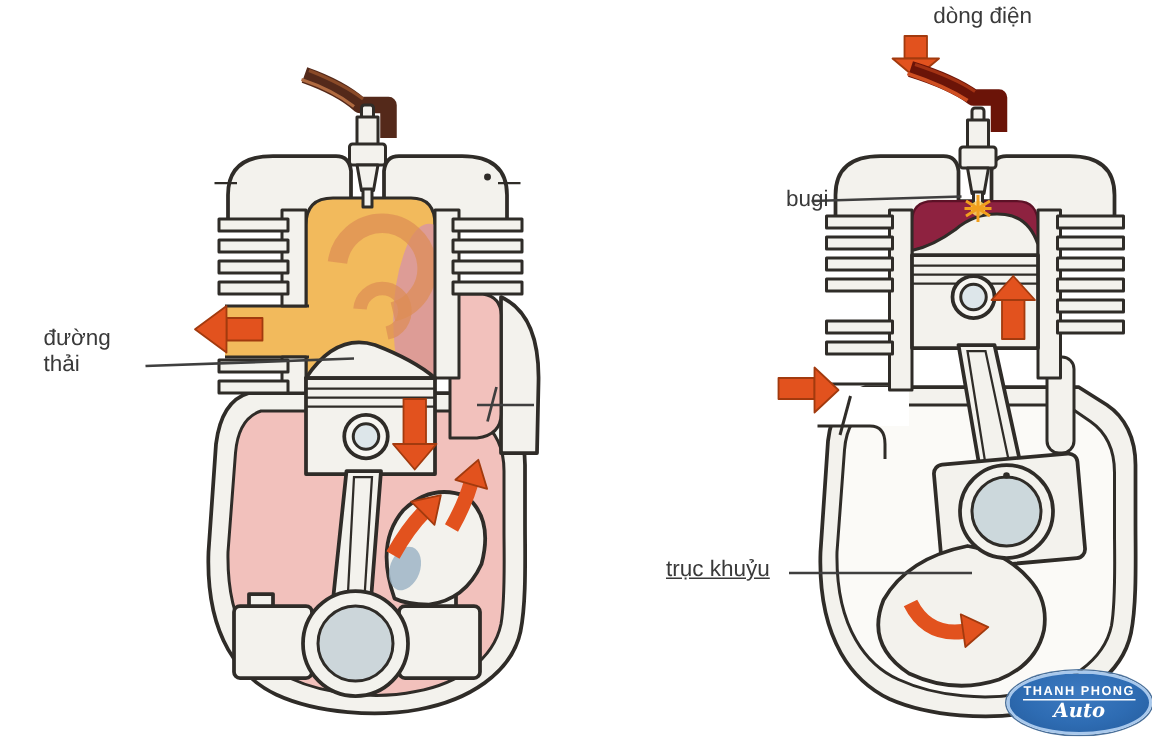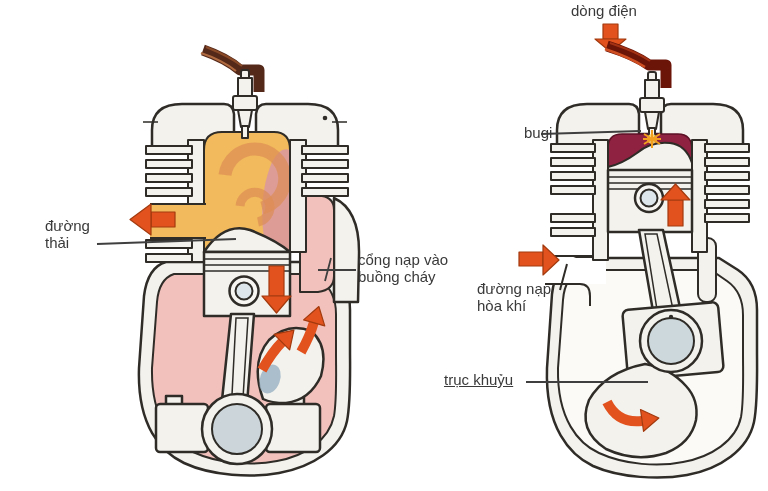--- a/index.html
+++ b/index.html
@@ -8,21 +8,21 @@
   #stage svg{position:absolute;left:0;top:0;}
   .metal{fill:#f3f2ed;stroke:#2f2c28;stroke-width:2.5;stroke-linejoin:round;}
   .metal2{fill:#f3f2ed;stroke:#2f2c28;stroke-width:2;stroke-linejoin:round;}
   .pinkp{fill:#f2c1bc;stroke:#2f2c28;stroke-width:2;stroke-linejoin:round;}
   .ln{stroke:#2f2c28;stroke-width:2;fill:none;}
   .thin{stroke:#2f2c28;stroke-width:1.5;fill:none;}
   .arrow{fill:#e2521e;stroke:#a23a0e;stroke-width:1.2;stroke-linejoin:round;}
   .arrowline{stroke:#e2521e;stroke-width:10;fill:none;}
   .leader{stroke:#3f3f3f;stroke-width:1.8;fill:none;}
   .lbl{position:absolute;font-size:15px;line-height:1.15;color:#3a3a3a;white-space:pre-line;}
-  .lbl-center{text-align:left;}
+  .lbl-center{text-align:right;margin-left:37px;}
   #logo{position:absolute;left:671px;top:447px;width:97px;height:43px;border-radius:50%;
         background:radial-gradient(ellipse at 50% 35%, #3d7ac0 0%, #2e6cb3 55%, #255c9c 100%);
         border:2px solid #a8c8ec;box-sizing:border-box;box-shadow:0 0 0 1px #4a709a;
         display:flex;flex-direction:column;align-items:center;justify-content:center;}
   #logo .brand{font-size:8.5px;font-weight:bold;color:#fff;letter-spacing:1px;
         border-bottom:1.5px solid #fff;padding-bottom:1px;}
   #logo .sub{font-family:"DejaVu Serif",serif;font-style:italic;font-weight:bold;
         font-size:13px;color:#fff;margin-top:0px;}
 </style>
 </head>
@@ -227,24 +227,24 @@
   </g>
 
   <g>
     <path class="leader" d="M97,244 L236,239"></path>
     <path class="leader" d="M318,270 L356,270 M331,258 L325,281"></path>
     <path class="leader" d="M541,134 L641,131"></path>
     <path class="leader" d="M526,382 L648,382"></path>
   </g>
 </svg>
 
-<div class="lbl" style="left:45px;top:217px;">đường
+<div class="lbl" style="left:29px;top:217px;">đường
 thải</div>
-<div class="lbl" style="left:358px;top:251px;">cổng nạp vào
-buồng cháy</div>
 <div class="lbl lbl-center" style="left:571px;top:2px;width:80px;">dòng điện</div>
 <div class="lbl" style="left:504px;top:124px;margin-left:20px;">bugi</div>
-<div class="lbl" style="left:477px;top:280px;">đường nạp
-hòa khí</div>
 <div class="lbl" style="left:444px;top:371px;text-decoration:underline;">trục khuỷu</div>
 
-
+<div id="logo">
+  <div class="brand">THANH PHONG</div>
+  <div class="sub">Auto</div>
 </div>
 
+</div>
+
 </body></html>

